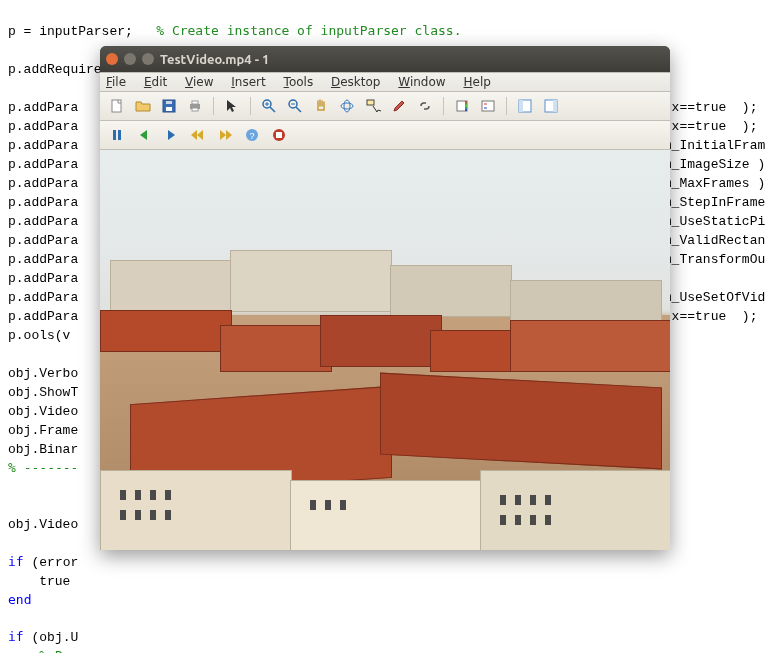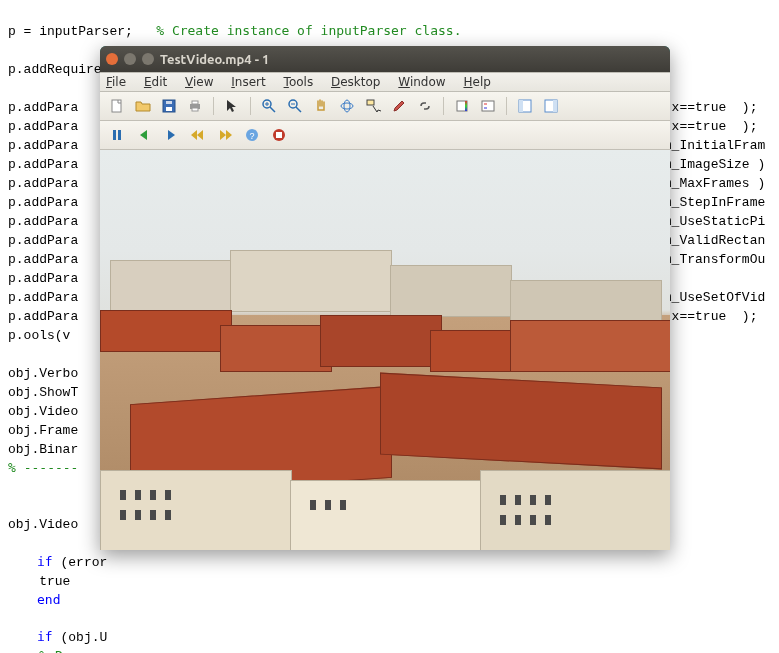--- a/index.html
+++ b/index.html
@@ -12,21 +12,21 @@
     width: 779px;
     height: 653px;
     overflow: hidden;
     position: relative;
   }
   .editor {
     padding: 4px 8px;
     white-space: pre;
     line-height: 18px;
   }
-  .kw   { color: #0000ff; margin-left: 29px; }
+  .kw   { color: #0000ff; }
   .str  { color: #a020f0; }
   .cmt  { color: #228b22; }
   .plain{ color: #000; font-family: Liberation Mono, monospace; }
 
   
   .fig {
     position: absolute;
     left: 100px;
     top: 46px;
     width: 570px;

